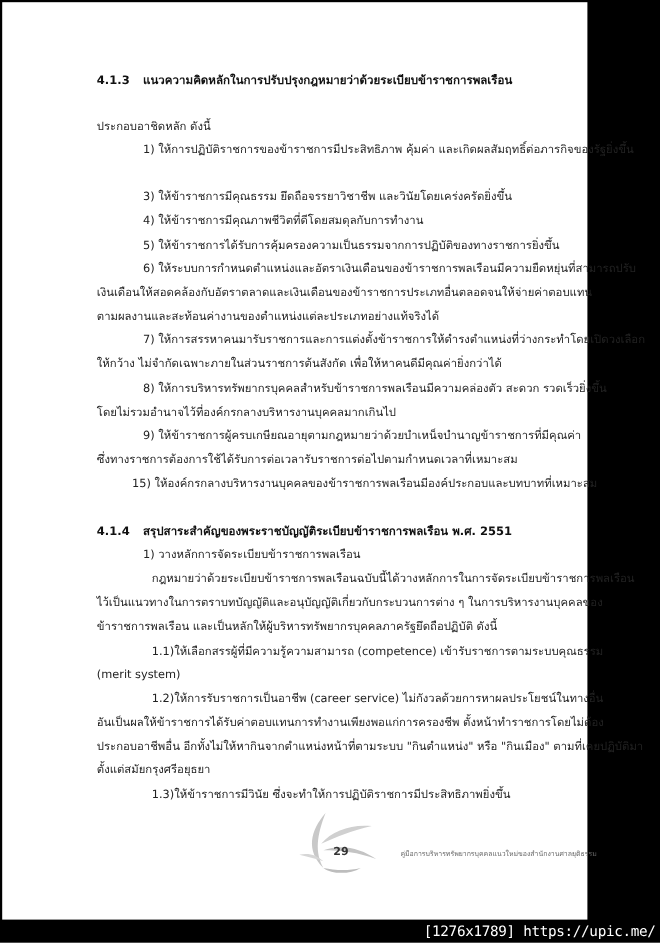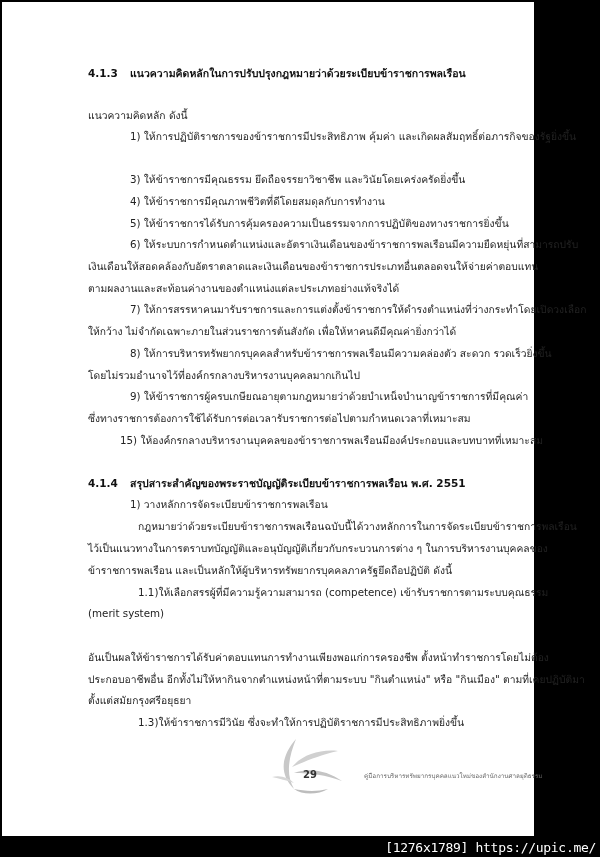--- a/index.html
+++ b/index.html
@@ -30,21 +30,21 @@
     }
   </style>
 </head>
 <body>
 
 <div class="page">
 
   <div class="line heading" style="left:86px; top:64px;">
     <span class="num">4.1.3</span><span>แนวความคิดหลักในการปรับปรุงกฎหมายว่าด้วยระเบียบข้าราชการพลเรือน</span>
   </div>
-  <div class="line" style="left:86px; top:106px;">แนวความคิดหลัก ดังนี้</div>
+  <div class="line" style="left:86px; top:106px;">ประกอบอาชิดหลัก ดังนี้</div>
 
   <div class="line" style="left:128px; top:127px;">1) ให้การปฏิบัติราชการของข้าราชการมีประสิทธิภาพ คุ้มค่า และเกิดผลสัมฤทธิ์ต่อภารกิจของรัฐยิ่งขึ้น</div>
   <div class="line" style="left:128px; top:170px;">3) ให้ข้าราชการมีคุณธรรม ยึดถือจรรยาวิชาชีพ และวินัยโดยเคร่งครัดยิ่งขึ้น</div>
   <div class="line" style="left:128px; top:192px;">4) ให้ข้าราชการมีคุณภาพชีวิตที่ดีโดยสมดุลกับการทำงาน</div>
   <div class="line" style="left:128px; top:214px;">5) ให้ข้าราชการได้รับการคุ้มครองความเป็นธรรมจากการปฏิบัติของทางราชการยิ่งขึ้น</div>
 
   <div class="line" style="left:128px; top:235px;">6) ให้ระบบการกำหนดตำแหน่งและอัตราเงินเดือนของข้าราชการพลเรือนมีความยืดหยุ่นที่สามารถปรับ</div>
   <div class="line" style="left:86px; top:257px;">เงินเดือนให้สอดคล้องกับอัตราตลาดและเงินเดือนของข้าราชการประเภทอื่นตลอดจนให้จ่ายค่าตอบแทน</div>
   <div class="line" style="left:86px; top:279px;">ตามผลงานและสะท้อนค่างานของตำแหน่งแต่ละประเภทอย่างแท้จริงได้</div>
 
@@ -64,20 +64,21 @@
   </div>
   <div class="line" style="left:128px; top:495px;">1) วางหลักการจัดระเบียบข้าราชการพลเรือน</div>
 
   <div class="line" style="left:136px; top:517px;">กฎหมายว่าด้วยระเบียบข้าราชการพลเรือนฉบับนี้ได้วางหลักการในการจัดระเบียบข้าราชการพลเรือน</div>
   <div class="line" style="left:86px; top:539px;">ไว้เป็นแนวทางในการตราบทบัญญัติและอนุบัญญัติเกี่ยวกับกระบวนการต่าง ๆ ในการบริหารงานบุคคลของ</div>
   <div class="line" style="left:86px; top:561px;">ข้าราชการพลเรือน และเป็นหลักให้ผู้บริหารทรัพยากรบุคคลภาครัฐยึดถือปฏิบัติ ดังนี้</div>
 
   <div class="line" style="left:136px; top:583px;">1.1)ให้เลือกสรรผู้ที่มีความรู้ความสามารถ (competence) เข้ารับราชการตามระบบคุณธรรม</div>
   <div class="line" style="left:86px; top:604px;">(merit system)</div>
 
+  <div class="line" style="left:136px; top:626px;">1.2)ให้การรับราชการเป็นอาชีพ (career     service) ไม่กังวลด้วยการหาผลประโยชน์ในทางอื่น</div>
   <div class="line" style="left:86px; top:670px;">ประกอบอาชีพอื่น อีกทั้งไม่ให้หากินจากตำแหน่งหน้าที่ตามระบบ "กินตำแหน่ง" หรือ "กินเมือง" ตามที่เคยปฏิบัติมา</div>
   <div class="line" style="left:86px; top:648px;">อันเป็นผลให้ข้าราชการได้รับค่าตอบแทนการทำงานเพียงพอแก่การครองชีพ ตั้งหน้าทำราชการโดยไม่ต้อง</div>
   <div class="line" style="left:86px; top:691px;">ตั้งแต่สมัยกรุงศรีอยุธยา</div>
 
   <div class="line" style="left:136px; top:713px;">1.3)ให้ข้าราชการมีวินัย ซึ่งจะทำให้การปฏิบัติราชการมีประสิทธิภาพยิ่งขึ้น</div>
 
   <svg class="swirl" width="80" height="60" viewBox="0 0 80 60">
     <path d="M24 2 C10 18, 6 36, 22 52 C14 38, 16 22, 24 2 Z" fill="#c8c8c8"></path>
     <path d="M22 52 C30 58, 46 58, 56 52 C44 55, 32 54, 22 52 Z" fill="#bdbdbd"></path>
     <path d="M20 30 C30 18, 48 12, 66 14 C48 18, 34 24, 20 30 Z" fill="#d0d0d0"></path>

